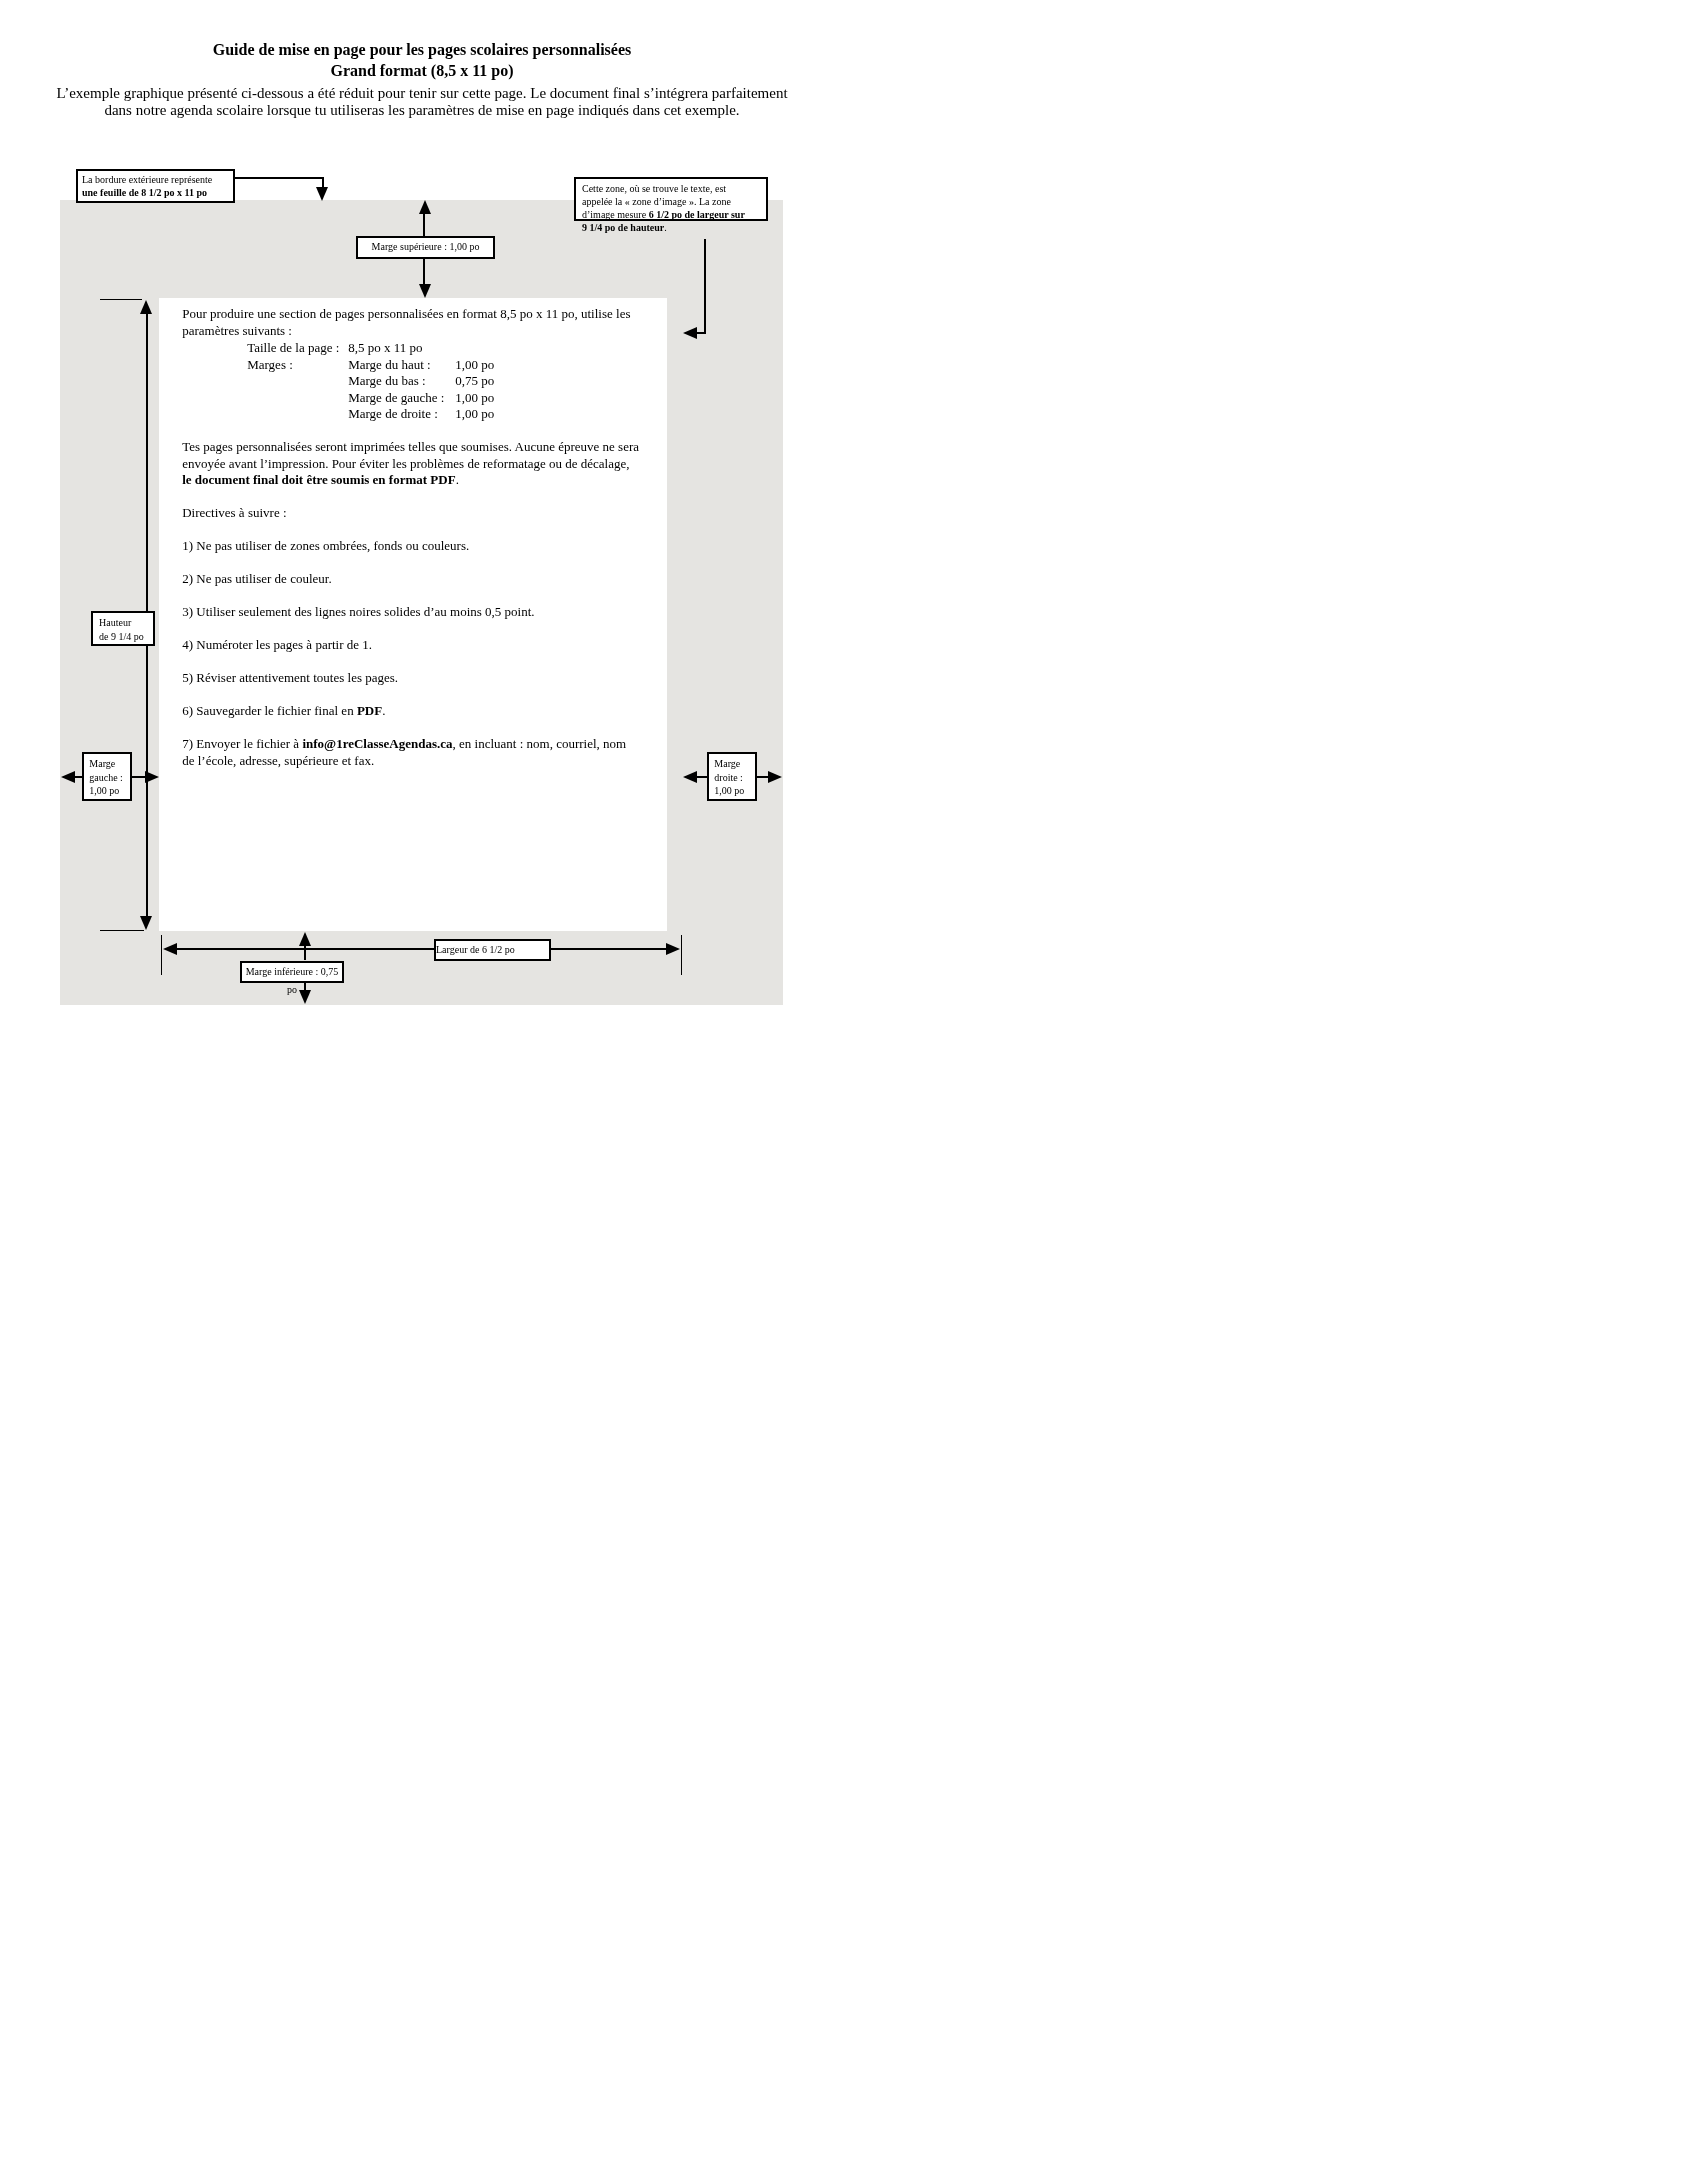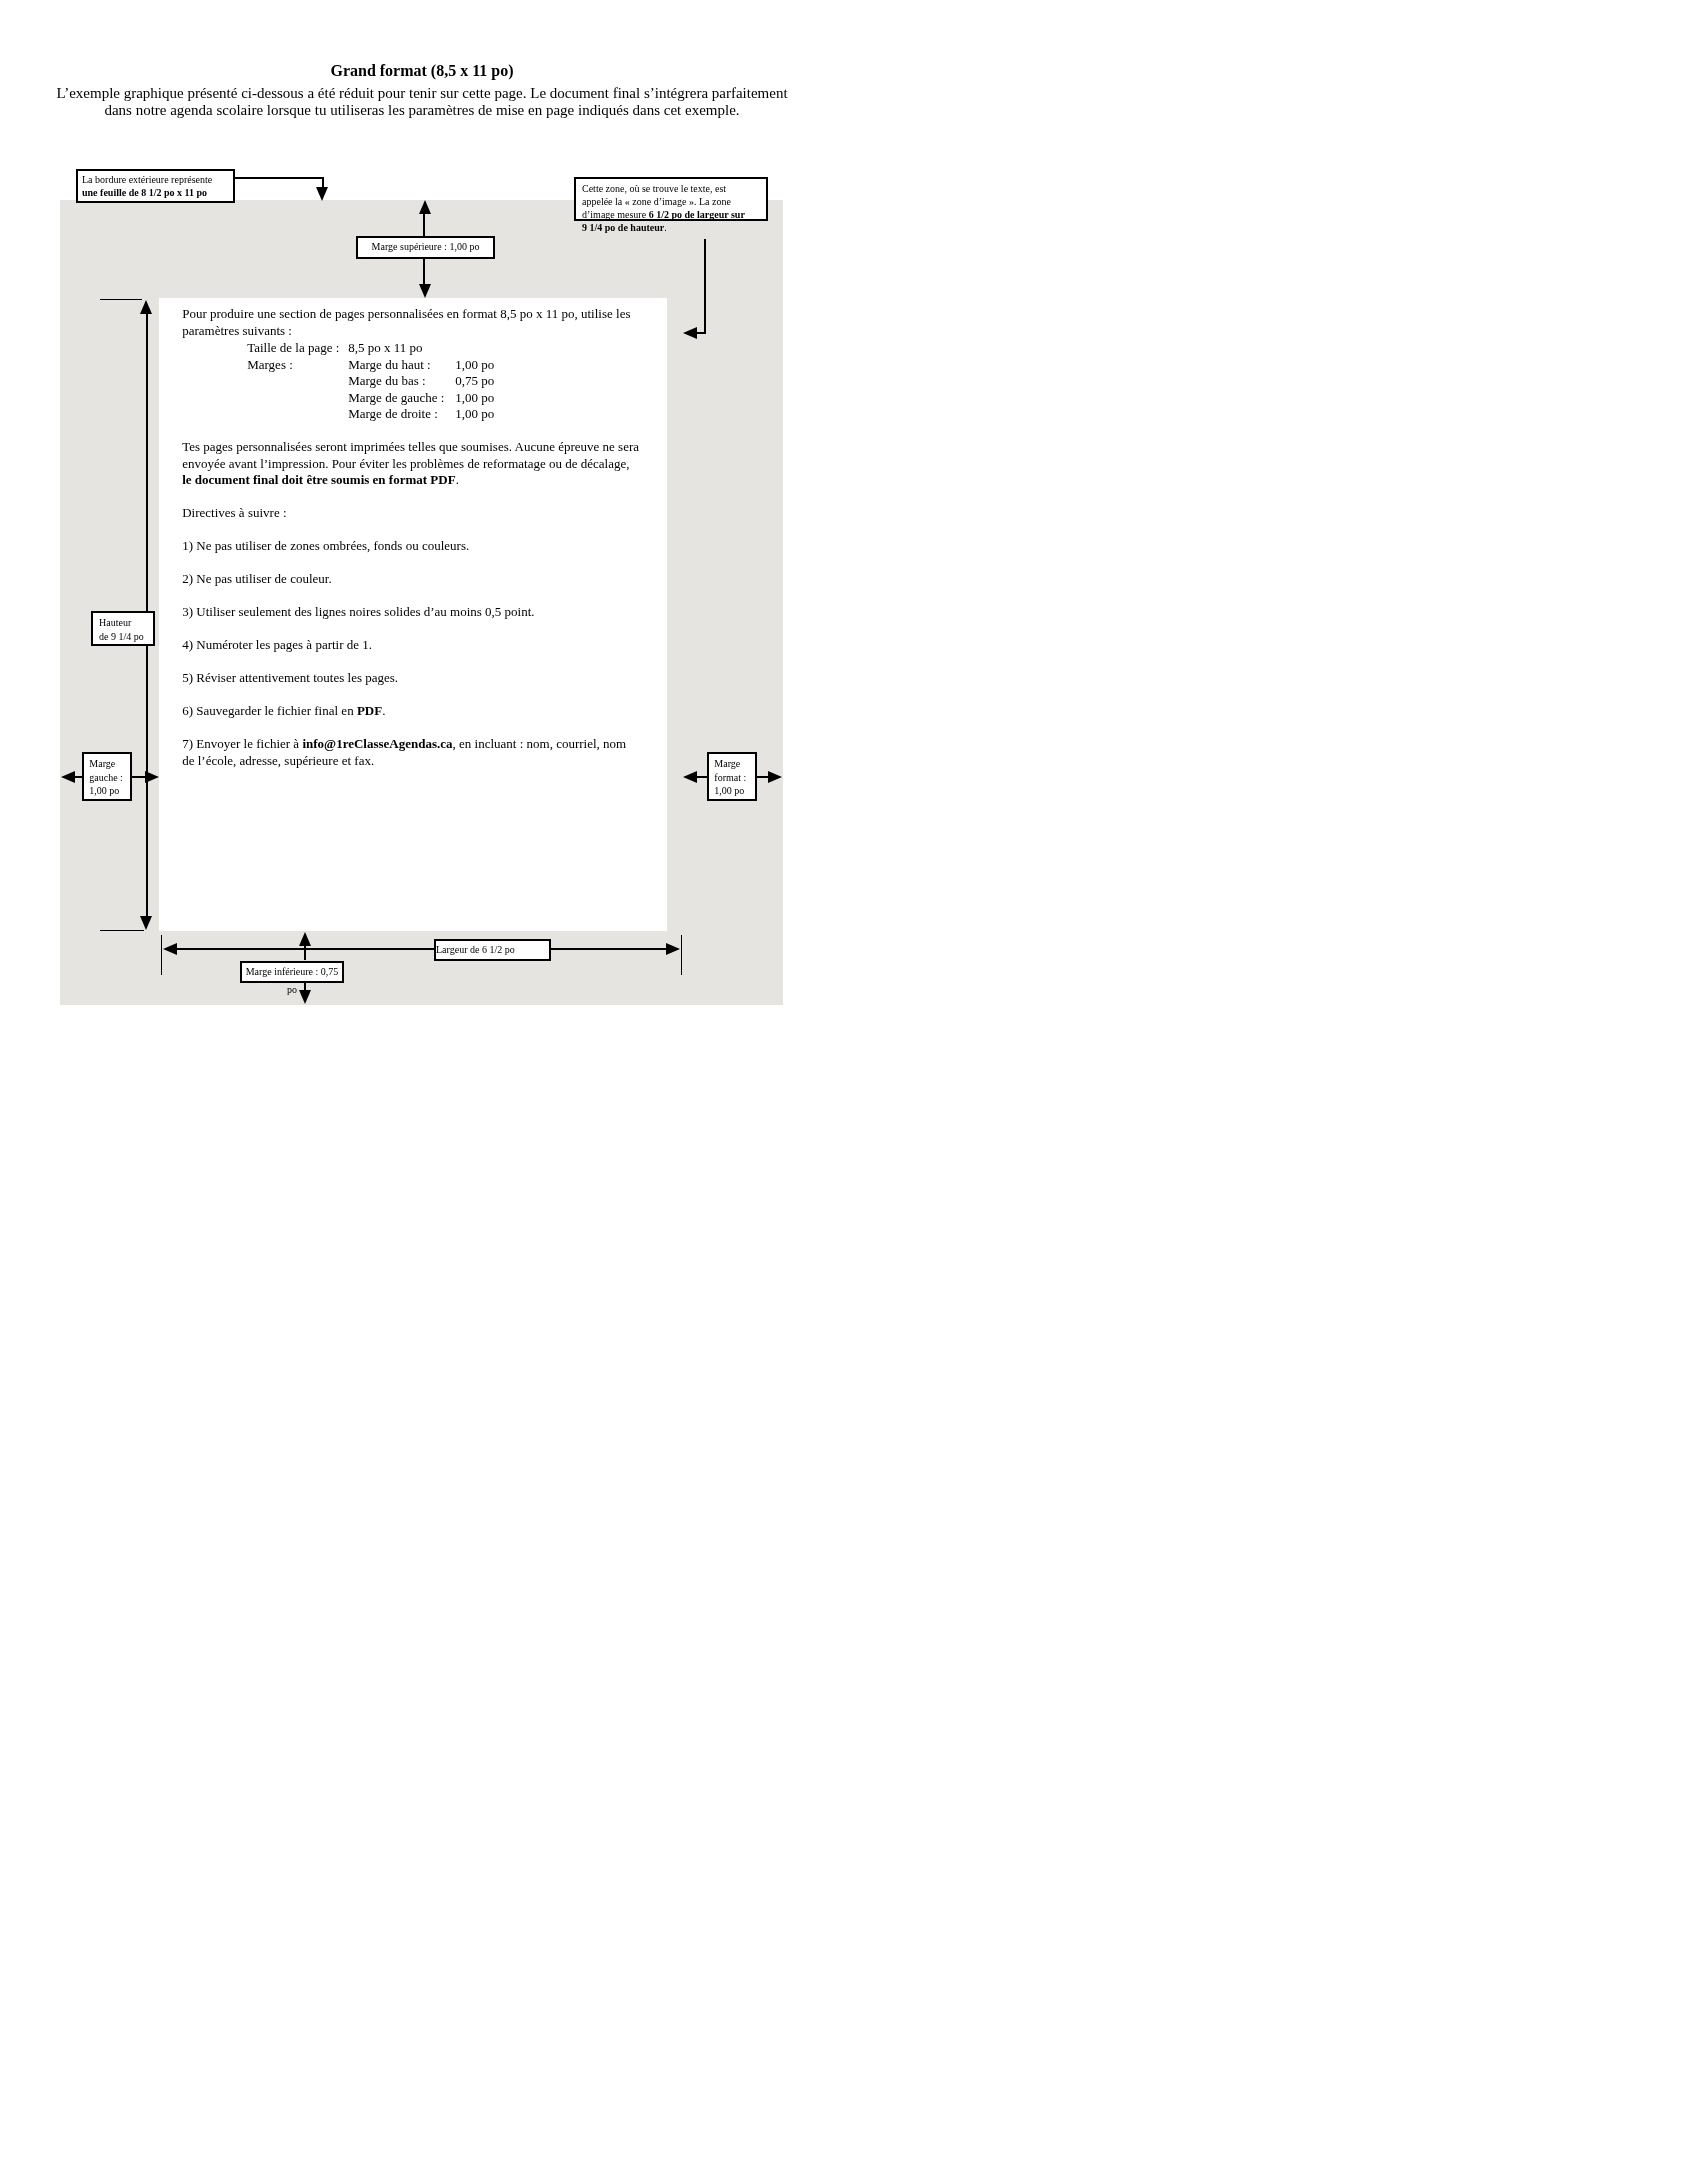--- a/index.html
+++ b/index.html
@@ -46,20 +46,21 @@
   .b-mg    { left: 82px; top: 752px; width: 50px; height: 49px; padding: 3.3px 0 0 5.3px; line-height: 13.2px; }
   .b-md    { left: 707px; top: 752px; width: 50px; height: 49px; padding: 3.3px 0 0 5.3px; line-height: 13.2px; }
   .b-larg  { left: 434px; top: 939px; width: 117px; height: 22px; text-align: left; line-height: 18px; }
   .b-minf  { left: 240px; top: 961px; width: 104px; height: 22px; text-align: center; line-height: 18px; }
 </style>
 </head>
 <body>
 
 <div class="page">
 
+  <div class="center title" style="top:41px">Guide de mise en page pour les pages scolaires personnalisées</div>
   <div class="center title" style="top:62px">Grand format (8,5 x 11 po)</div>
   <div class="center intro" style="top:85px">L’exemple graphique présenté ci-dessous a été réduit pour tenir sur cette page. Le document final s’intégrera parfaitement</div>
   <div class="center intro" style="top:102px">dans notre agenda scolaire lorsque tu utiliseras les paramètres de mise en page indiqués dans cet exemple.</div>
 
   <div class="sheet" style="background: rgb(229, 228, 225);"></div>
 
   <div class="hl" style="left:233px; top:177px; width:91px"></div>
   <div class="vl" style="left:322px; top:177px; height:10.6px"></div>
   <div class="ah down" style="left:316px; top:187px"></div>
 
@@ -163,21 +164,21 @@
   </div>
 
   <div class="box b-mg">
     <div class="ln">Marge</div>
     <div class="ln">gauche :</div>
     <div class="ln">1,00 po</div>
   </div>
 
   <div class="box b-md">
     <div class="ln">Marge</div>
-    <div class="ln">format :</div>
+    <div class="ln">droite :</div>
     <div class="ln">1,00 po</div>
   </div>
 
   <div class="box b-larg">Largeur de 6 1/2 po</div>
 
   <div class="box b-minf">Marge inférieure : 0,75 po</div>
 
 </div>
 
 

